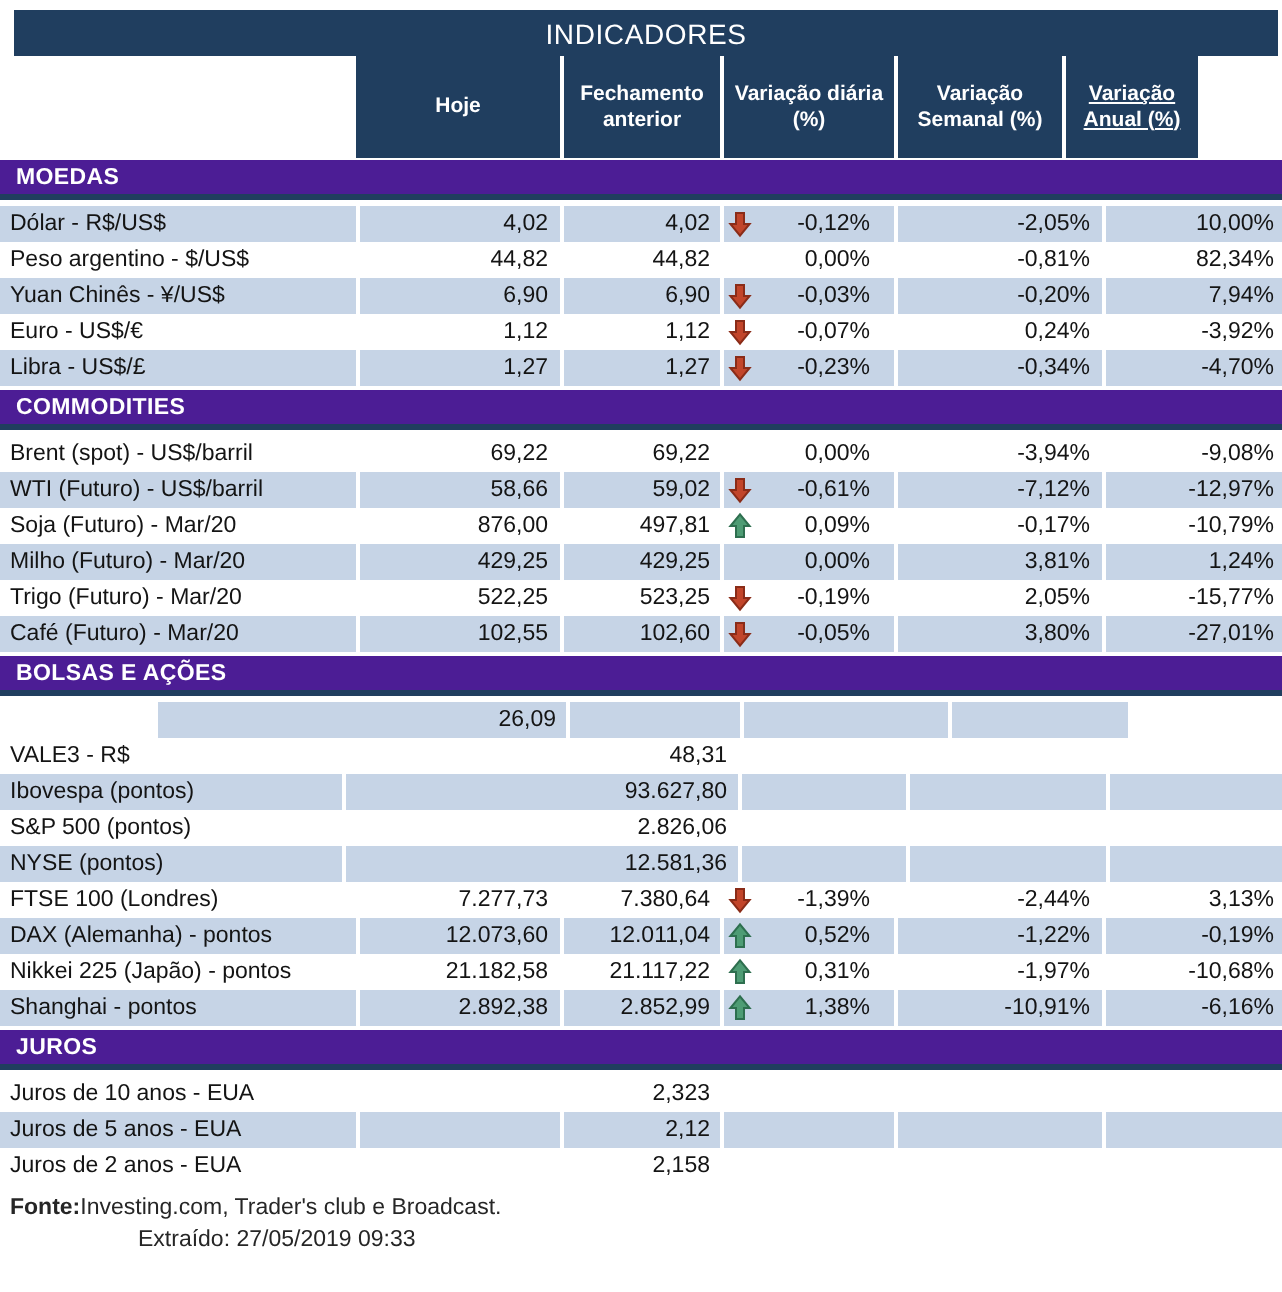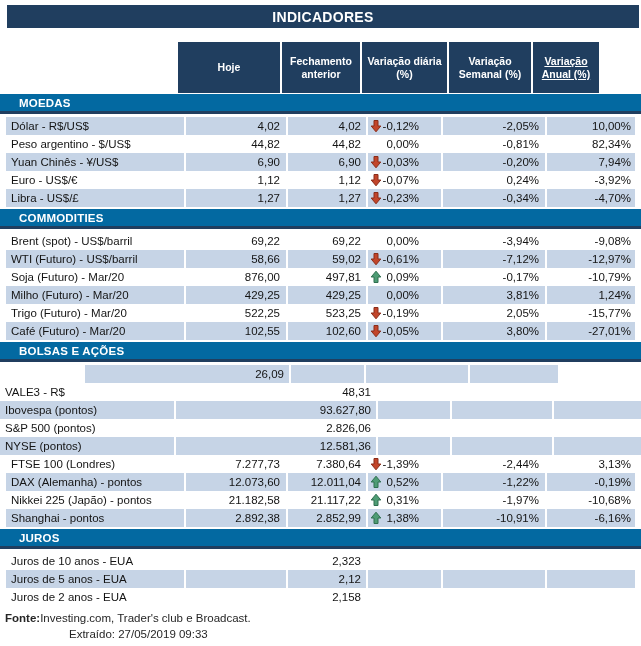--- a/index.html
+++ b/index.html
@@ -1,45 +1,45 @@
 <!DOCTYPE html>
 <html><head>
 <meta charset="utf-8">
 <style>
   * { margin:0; padding:0; box-sizing:border-box; }
   html,body { width:641px; height:646px; background:#ffffff; overflow:hidden;
     font-family:"Liberation Sans","DejaVu Sans",sans-serif; }
 
   .title-bar { margin:5px 2px 0 7px; height:23px; background:#203e5f;
-    color:#fff; font-weight:bold; font-size:14px; letter-spacing:.3px;
+    color:#fff; font-weight:normal; font-size:14px; letter-spacing:.3px;
     display:flex; align-items:center; justify-content:center; }
 
-  .header-row { margin-top:14px; height:51px; display:flex; }
+  .header-row { margin-top:0; height:51px; display:flex; }
   .h-spacer { width:178px; }
   .h-cell { background:#203e5f; color:#fff; font-weight:bold; font-size:10.5px;
     line-height:13px; text-align:center; display:flex; align-items:center;
     justify-content:center; border-left:2px solid #fff; padding:0 2px; }
   .h-cell.first { border-left:0; }
   .w-hoje { width:102px; } .w-fech { width:80px; } .w-diaria { width:87px; }
   .w-semanal { width:84px; } .w-anual { width:68px;text-decoration:underline; }
 
   .sections { margin-top:1px; }
-  .section-band { height:20px; background:#0369a1; border-bottom:3px solid #203e5f;
+  .section-band { height:20px; background:#4c1d95; border-bottom:3px solid #203e5f;
     color:#fff; font-weight:bold; font-size:11.5px; display:flex;
-    align-items:center; padding-left:19px; letter-spacing:.2px; }
+    align-items:center; padding-left:8px; letter-spacing:.2px; }
   .gap-a { height:3px; } .gap-b { height:2px; }
 
   .row { display:flex; height:18px; font-size:11.5px; color:#141414;justify-content:center; }
   .row > div { display:flex; align-items:center; }
   .row.striped > div { background:#c6d4e6; }
   .c-label { width:178px; padding-left:5px; }
   .c-hoje  { width:102px; justify-content:flex-end; padding-right:6px; border-left:2px solid #fff; }
   .c-fech  { width:80px;  justify-content:flex-end; padding-right:5px; border-left:2px solid #fff; }
   .c-merged{ width:206px; justify-content:flex-end; padding-right:5px; border-left:2px solid #fff; }
-  .c-diaria{ width:75px;  justify-content:space-between; padding:0 22px 0 2px; border-left:2px solid #fff; }
+  .c-diaria{ width:87px;  justify-content:space-between; padding:0 12px 0 2px; border-left:2px solid #fff; }
   .c-semanal{ width:104px; justify-content:flex-end; padding-right:6px; border-left:2px solid #fff; }
   .c-anual { width:90px;  justify-content:flex-end; padding-right:4px; border-left:2px solid #fff;padding-left:46px; }
   .arrow-slot { width:13px; height:14px; display:inline-flex; align-items:center; }
   .diaria-val { margin-left:auto; }
 
   .footer { margin-top:2px; font-size:11.5px; color:#262626; }
   .footer .l1 { height:16px; padding-left:5px; display:flex; align-items:center; }
   .footer .l1 b { font-weight:bold; margin-right:0; }
   .footer .l2 { height:16px; padding-left:69px; display:flex; align-items:center; }
 </style>

